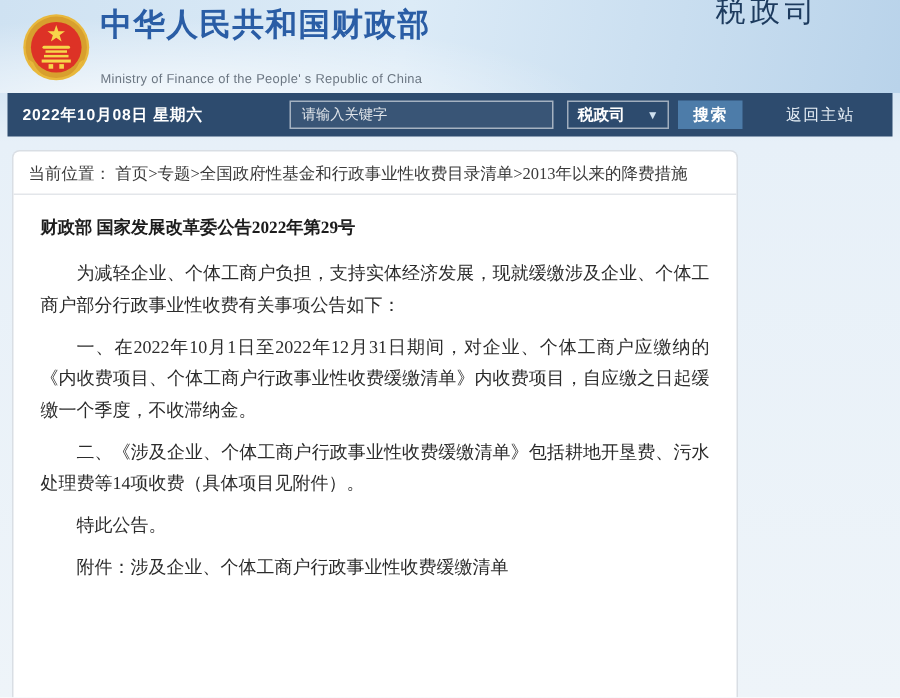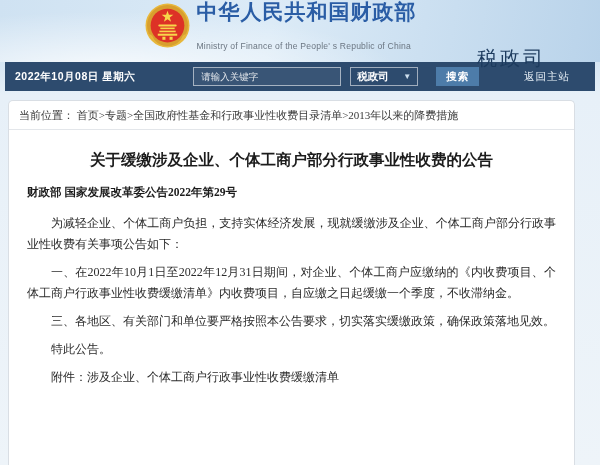--- a/index.html
+++ b/index.html
@@ -4,65 +4,64 @@
 <style>
   * { margin:0; padding:0; box-sizing:border-box; }
   html,body { width:600px; height:465px; overflow:hidden; }
   body {
     font-family:"Liberation Serif","DejaVu Serif",serif;
     background:linear-gradient(180deg,#b9d3ea 0px,#d3e4f3 55px,#e7f0f8 95px,#eef4f9 100%);
     position:relative;
   }
   
   .header {
-    height:62px; display:flex; align-items:center; padding:0 54px 0 15px;
+    height:62px; display:flex; padding:0 54px 0 15px;
     background:radial-gradient(ellipse 420px 90px at 18% 120%, rgba(255,255,255,.85), rgba(255,255,255,0) 70%),
                linear-gradient(100deg,#cfe2f2 0%,#dcebf7 45%,#b9d3ea 100%);
-    flex-direction:column;
   }
   .logo-wrap { display:flex; align-items:center; gap:7px; cursor:pointer; }
   .emblem { width:45px; height:45px; flex:0 0 auto; }
   .site-title-cn {
     font-family:"Liberation Sans","DejaVu Sans",sans-serif;
     font-size:21px; font-weight:bold; color:#2a5da5; letter-spacing:1px; line-height:1.1;
   }
   .site-title-en {
     font-family:"Liberation Sans","DejaVu Sans",sans-serif;
     font-size:8.6px; color:#6b7682; margin-top:18px; letter-spacing:.2px;
   }
   .dept-title { margin-left:auto; font-size:20px; color:#1d3b5e; letter-spacing:3px; margin-top:-6px; }
   
   .navbar {
     height:29px; margin:0 5px; background:#2d4b6e; display:flex; align-items:center;
     padding:0 10px; color:#fff;
     font-family:"Liberation Sans","DejaVu Sans",sans-serif;
   }
   .nav-date { font-size:10.5px; font-weight:bold; letter-spacing:.5px; }
   .nav-search-input {
-    margin-left:58px; width:148px; height:19px;
+    margin-left:58px; width:176px; height:19px;
     background:rgba(255,255,255,.06); border:1px solid rgba(255,255,255,.55);
     color:#fff; font-size:9.5px; padding:0 7px; outline:none;
     font-family:"Liberation Sans","DejaVu Sans",sans-serif;
   }
   .nav-search-input::placeholder { color:rgba(255,255,255,.85); }
   .nav-select {
     margin-left:9px; width:68px; height:19px; border:1px solid rgba(255,255,255,.55);
     display:flex; align-items:center; justify-content:space-between;
     padding:0 6px; font-size:10.5px; font-weight:bold; cursor:pointer;
   }
   .nav-select .caret { font-size:8px; color:#cfe0ef; }
   .nav-search-btn {
-    margin-left:18px; height:19px; padding:0 10px; background:#4d7ca9; border:none;
+    margin-left:6px; height:19px; padding:0 10px; background:#4d7ca9; border:none;
     color:#fff; font-size:10.5px; font-weight:bold; cursor:pointer; letter-spacing:1px;
     font-family:Liberation Serif, serif;
   }
   .nav-home { margin-left:auto; margin-right:15px; font-size:10.5px; color:#e8f0f7; text-decoration:none; letter-spacing:1px; cursor:pointer; }
   
   .content-box {
-    position:absolute; left:8px; top:100px; width:567px; height:365px;
+    position:absolute; left:8px; top:100px; width:484px; height:365px;
     background:#fff; border:1px solid #d9dee4; border-bottom:none; border-radius:5px 5px 0 0;
   }
   .breadcrumb-row {
     padding:7px 10px 6px 10px; border-bottom:1px solid #e3e6ea;
     font-size:11px; color:#3a3a3a;
   }
   .breadcrumb-row .crumb-path { cursor:pointer; }
   .article { padding:0 18px; color:#272727; }
   .art-title { text-align:center; font-size:15.5px; font-weight:bold; margin:20px 8px 0 8px; color:#1c1c1c; }
   .art-docnum { text-align:left; font-size:11.5px; font-weight:bold; margin-top:14px; color:#1c1c1c; }
@@ -109,25 +108,24 @@
   <a class="nav-home">返回主站</a>
 </div>
 
 <div class="content-box">
   <div class="breadcrumb-row">
     <span>当前位置：</span>
     <span class="crumb-path">首页&gt;专题&gt;全国政府性基金和行政事业性收费目录清单&gt;2013年以来的降费措施</span>
   </div>
 
   <div class="article">
-    <div class="art-title">关于缓缴涉及企业、个体工商户部分行政事业性收费的公告</div>
     <div class="art-docnum">财政部 国家发展改革委公告2022年第29号</div>
 
     <div class="art-body">
       <p>为减轻企业、个体工商户负担，支持实体经济发展，现就缓缴涉及企业、个体工商户部分行政事业性收费有关事项公告如下：</p>
       <p>一、在2022年10月1日至2022年12月31日期间，对企业、个体工商户应缴纳的《内收费项目、个体工商户行政事业性收费缓缴清单》内收费项目，自应缴之日起缓缴一个季度，不收滞纳金。</p>
-      <p>三、各地区、有关部门和单位要严格按照本公告要求，切实落实缓缴政策，确保政策落地见效。</p>
+      <p>二、《涉及企业、个体工商户行政事业性收费缓缴清单》包括耕地开垦费、污水处理费等14项收费（具体项目见附件）。</p>
       <p>特此公告。</p>
       <p>附件：涉及企业、个体工商户行政事业性收费缓缴清单</p>
     </div>
 
   </div>
 </div>
 
 </body></html>

